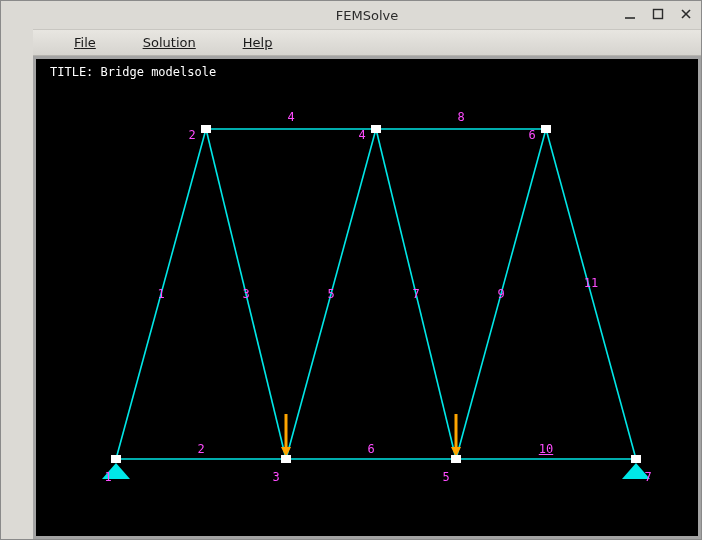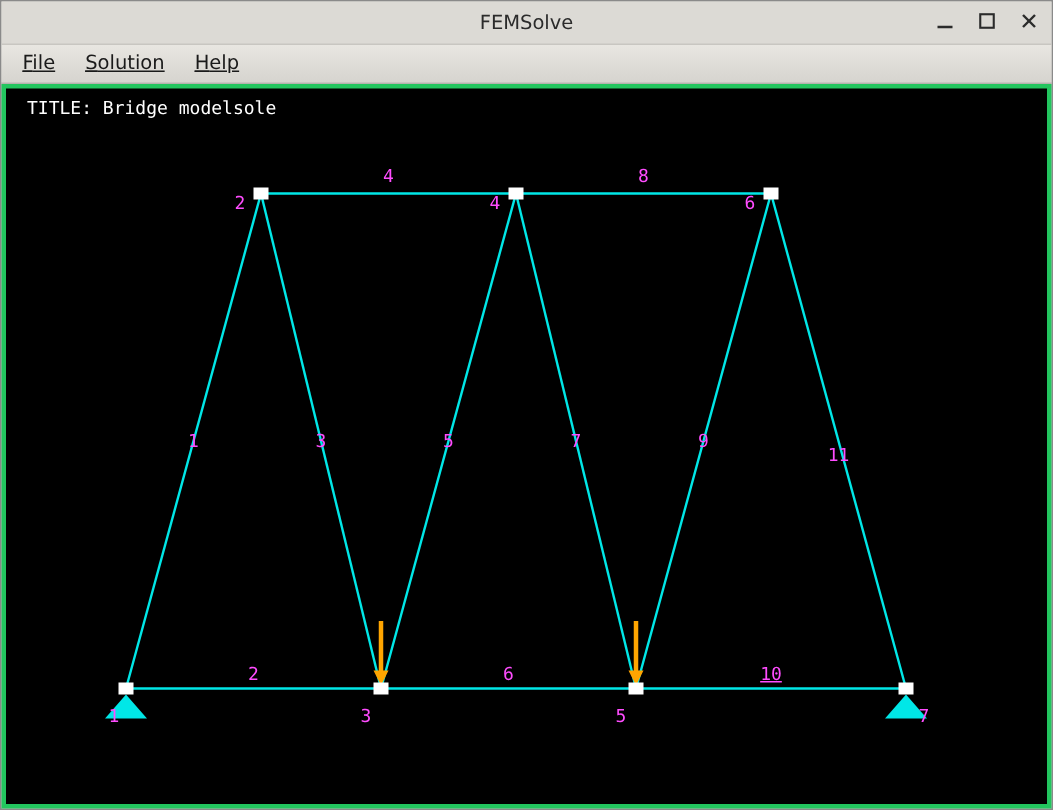--- a/index.html
+++ b/index.html
@@ -12,20 +12,21 @@
     overflow: hidden;
   }
   .window-frame {
     box-sizing: border-box;
     width: 702px;
     height: 540px;
     border: 1px solid #8a8a8a;
     display: flex;
     flex-direction: column;
     background: #dcdad5;
+    padding-left: 32px;
   }
   
   .titlebar {
     height: 28px;
     background: #dcdad5;
     display: flex;
     align-items: center;
     position: relative;
     border-bottom: 1px solid #c8c6c1;
   }
@@ -63,28 +64,29 @@
     display: flex;
     align-items: center;
     padding: 0 6px;
     font-size: 13px;
     color: #1a1a1a;
   }
   .menubar .menu-item {
     padding: 2px 8px;
     margin-right: 4px;
     cursor: pointer;
+    margin-left: 27px;
   }
   .menubar .menu-item .ul {
     text-decoration: underline;
   }
   
   .canvas-wrap {
     flex: 1 1 auto;
-    background: #22c55e;
+    background: #a3a3a3;
     padding: 3px;
     box-sizing: border-box;
   }
   .canvas {
     width: 100%;
     height: 100%;
     background: #000;
     position: relative;
     overflow: hidden;
     font-family: "DejaVu Sans Mono", "Liberation Mono", monospace;
@@ -172,21 +174,21 @@
     <div class="elem-label" style="left: 125px; top: 235px;">1</div>
         <div class="elem-label" style="left: 165px; top: 390px;">2</div>
         <div class="elem-label" style="left: 210px; top: 235px;">3</div>
         <div class="elem-label" style="left: 255px; top: 58px;">4</div>
         <div class="elem-label" style="left: 295px; top: 235px;">5</div>
         <div class="elem-label" style="left: 335px; top: 390px;">6</div>
         <div class="elem-label" style="left: 380px; top: 235px;">7</div>
         <div class="elem-label" style="left: 425px; top: 58px;">8</div>
         <div class="elem-label" style="left: 465px; top: 235px;">9</div>
         <div class="elem-label" style="left: 510px; top: 390px; text-decoration: underline;">10</div>
-        <div class="elem-label" style="left: 555px; top: 244px;">11</div>
+        <div class="elem-label" style="left: 555px; top: 224px;">11</div>
         <div class="node-label" style="left: 72px; top: 418px;">1</div>
         <div class="node-label" style="left: 156px; top: 76px;">2</div>
         <div class="node-label" style="left: 240px; top: 418px;">3</div>
         <div class="node-label" style="left: 326px; top: 76px;">4</div>
         <div class="node-label" style="left: 410px; top: 418px;">5</div>
         <div class="node-label" style="left: 496px; top: 76px;">6</div>
         <div class="node-label" style="left: 612px; top: 418px;">7</div>
       </div>
   </div>
 

